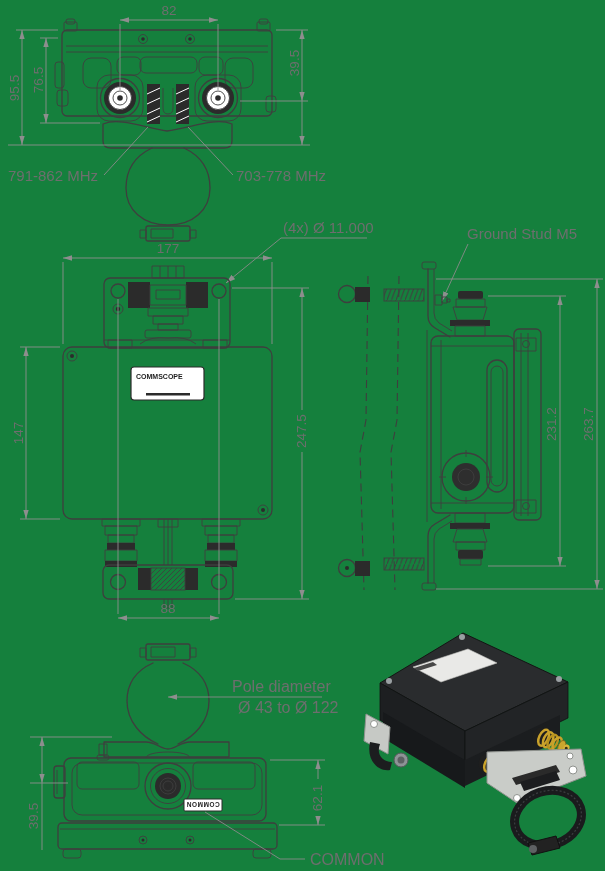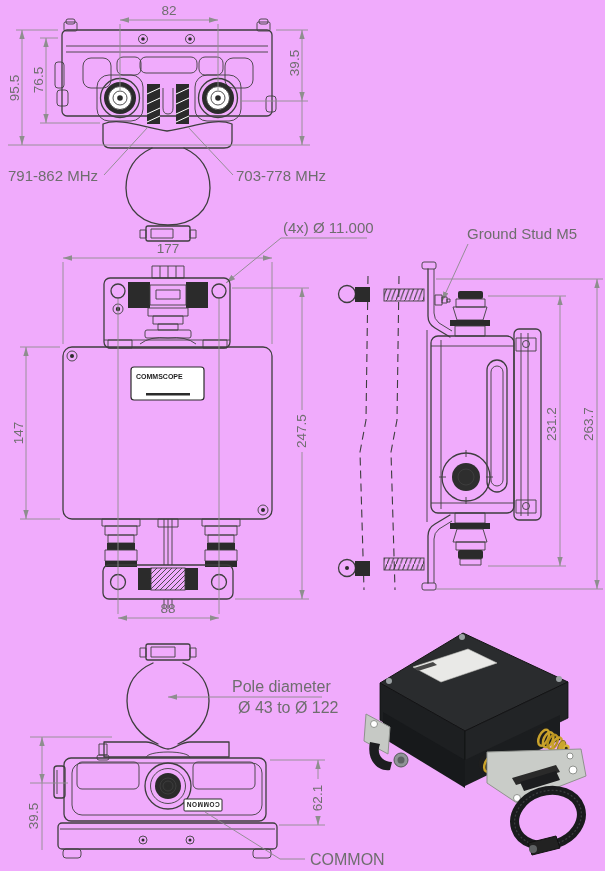--- a/index.html
+++ b/index.html
@@ -1,16 +1,16 @@
 <!DOCTYPE html>
 <html><head>
 <meta charset="utf-8">
 <style>
   html,body{margin:0;padding:0;background:#fff;}
-  #canvas{position:relative;width:605px;height:871px;background:#f0abfc;overflow:hidden;
+  #canvas{position:relative;width:605px;height:871px;background:#15803d;overflow:hidden;
           font-family:"Liberation Sans",sans-serif;}
   svg{position:absolute;left:0;top:0;}
   .s  {fill:none;stroke:#3e3e3e;stroke-width:1.3;stroke-linejoin:round;stroke-linecap:round;}
   .s2 {fill:none;stroke:#3e3e3e;stroke-width:0.9;stroke-linejoin:round;}
   .sf {fill:#2b2b2b;stroke:none;}
   .d  {fill:none;stroke:#8e8e8e;stroke-width:0.9;}
   .ld {fill:none;stroke:#8a8a8a;stroke-width:0.9;}
   .dash{stroke-dasharray:8 5;stroke-width:1.1;}
   .dt {fill:#6e6e6e;font-size:13.5px;}
   .ct {fill:#6e6e6e;font-size:15px;}

